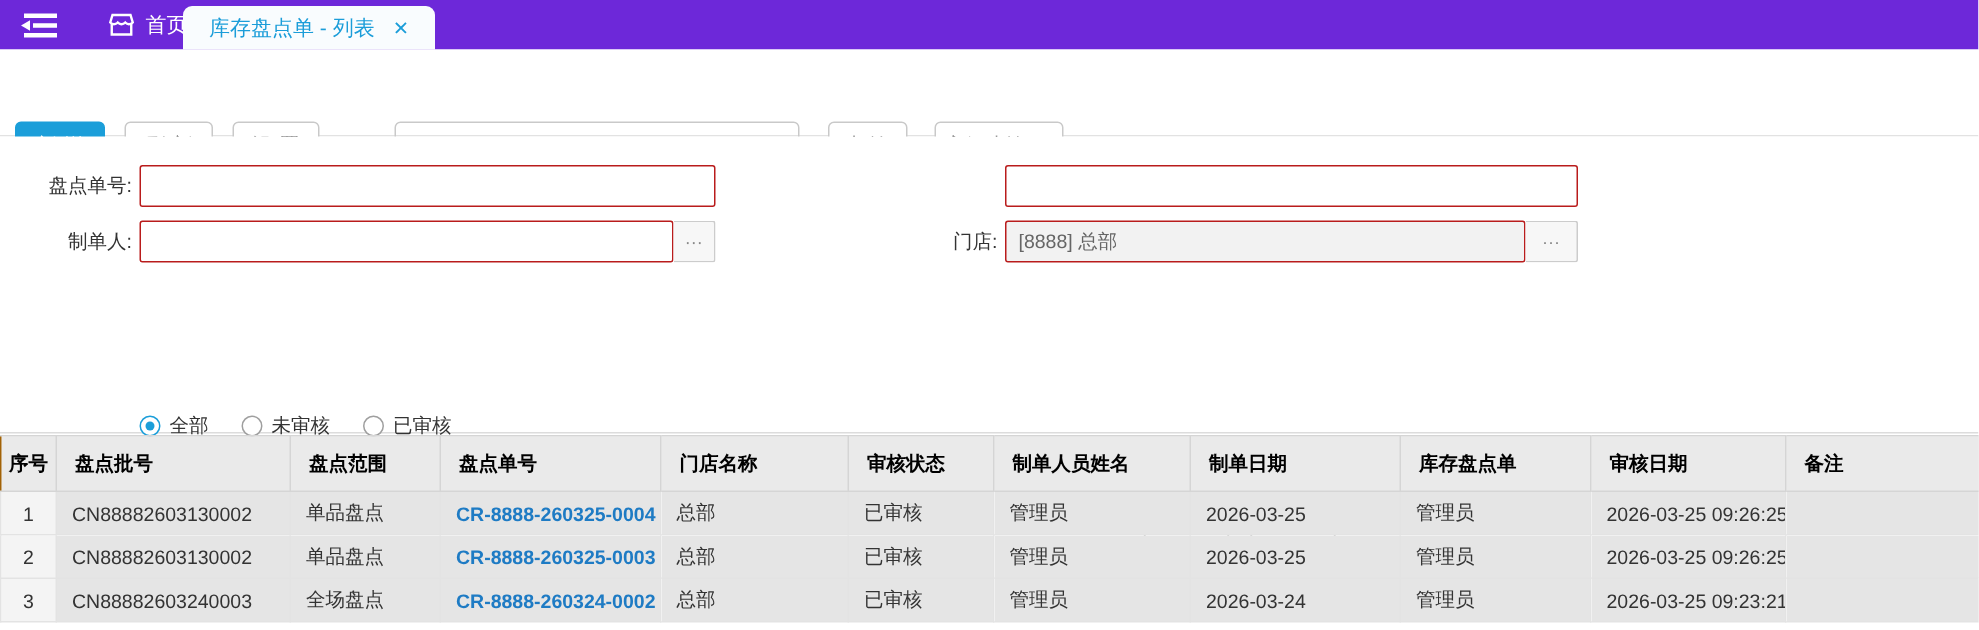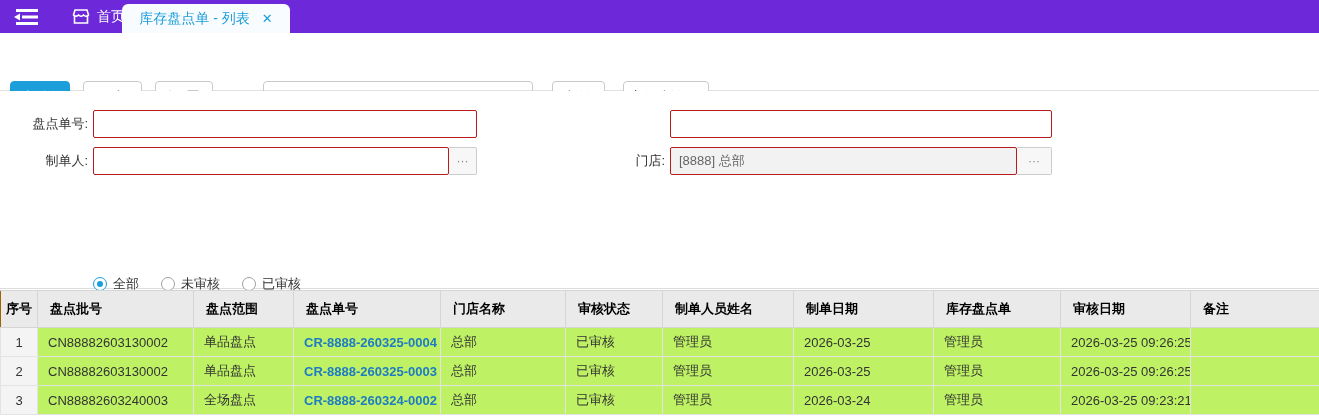--- a/index.html
+++ b/index.html
@@ -51,21 +51,21 @@
     background:#fff; color:#333; font-size:13px; display:flex; align-items:center; justify-content:center;
     cursor:pointer; font-family:inherit; }
   .collapse-link { position:absolute; left:903px; top:240px; height:28px; display:flex; align-items:center;
     font-size:14px; color:#333; cursor:pointer; }
 
   
   .grid { position:absolute; left:0; top:290px; width:1319px; border-collapse:collapse; table-layout:fixed; }
   .grid th { height:37px; background:#eaeaea; border:1px solid #d5d5d5; border-left:none;
     font-size:13px; font-weight:bold; color:#000; text-align:left; padding:0 0 0 12px; }
   .grid th:first-child { border-left:1px solid #a16207; text-align:center; padding:0; }
-  .grid td { height:29px; background:#bef264; border:1px solid #e3e3e3; border-left:none;
+  .grid td { height:29px; background:#e5e5e5; border:1px solid #e3e3e3; border-left:none;
     font-size:13px; color:#333; padding:0 0 0 10px; overflow:hidden; white-space:nowrap; }
   .grid td:first-child { border-left:1px solid #e3e3e3; background:#f4f4f4; text-align:center; padding:0; }
   .grid a.sheet-link { color:#1e7bc4; font-weight:bold; text-decoration:none; cursor:pointer; }
 </style>
 </head>
 <body>
 
 <div class="stage">
 
   <div class="topbar">

